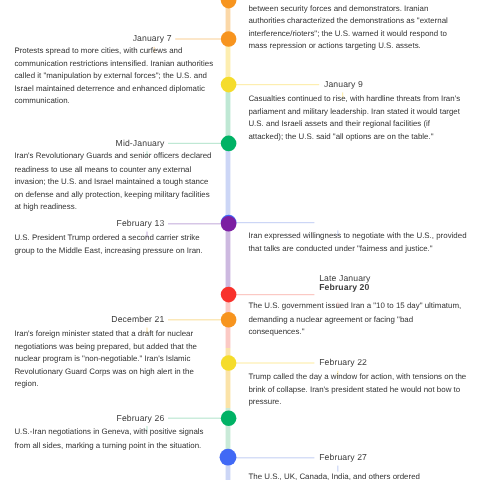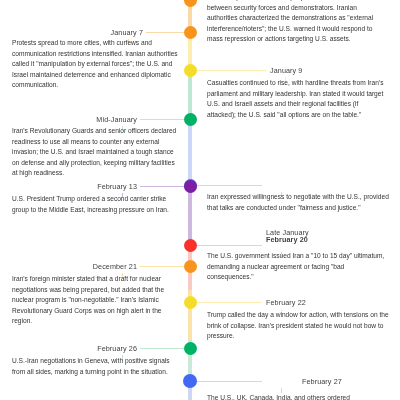--- a/index.html
+++ b/index.html
@@ -136,18 +136,18 @@
       <div class="date-label right" style="top: 302px; left: 266px; text-align: right;">February 22</div>
       <div class="node" style="width: 13px; height: 13px; margin-left: -6.5px; margin-top: -6.5px; top: 302px; background: rgb(245, 220, 43);"></div>
       <div class="entry-body right" style="top: 310px;">Trump called the day a window for action, with tensions on the brink of collapse. Iran's president stated he would not bow to pressure.</div>
       <div class="connector" style="top: 348px; background: rgb(191, 232, 212); left: 140px; width: 44px;"></div>
       <div class="tick" style="left: 122px; top: 355px; background: rgb(191, 232, 212);"></div>
       <div class="date-label left" style="top: 348px; right: 263px;">February 26</div>
       <div class="node" style="width: 13px; height: 13px; margin-left: -6.5px; margin-top: -6.5px; top: 348px; background: rgb(0, 178, 101);"></div>
       <div class="entry-body left" style="top: 356px;">U.S.-Iran negotiations in Geneva, with positive signals from all sides, marking a turning point in the situation.</div>
       <div class="connector" style="top: 381px; background: rgb(204, 214, 246); left: 196px; width: 66px;"></div>
       <div class="tick" style="left: 281px; top: 388px; background: rgb(204, 214, 246);"></div>
-      <div class="date-label right" style="top: 381px; left: 266px; margin-left: 36px;">February 27</div>
+      <div class="date-label right" style="top: 381px; left: 266px;">February 27</div>
       <div class="node" style="width: 14px; height: 14px; margin-left: -7px; margin-top: -7px; top: 381px; background: rgb(65, 105, 245);"></div>
       <div class="entry-body right" style="top: 393px;">The U.S., UK, Canada, India, and others ordered</div>
     </div>
 
 </div>
 
 </body></html>

